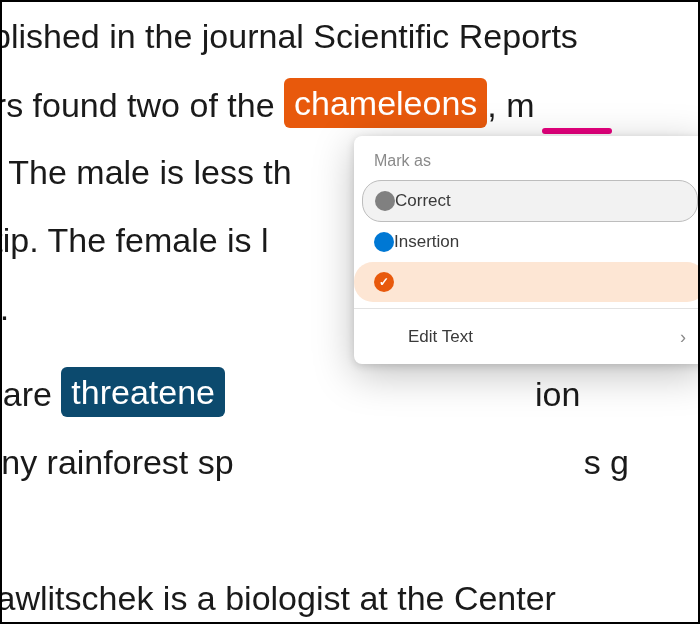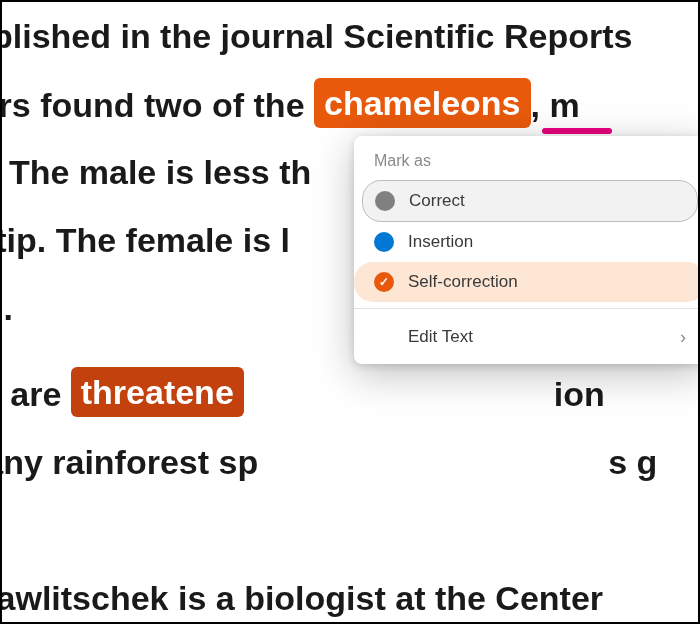--- a/index.html
+++ b/index.html
@@ -12,42 +12,41 @@
   }
   .text-layer {
     position: absolute;
     inset: 0;
     padding: 0;
     font-size: 34px;
     line-height: 68px;
     color: #1a1a1a;
     overflow: hidden;
     white-space: nowrap;
-    font-weight: bold;
   }
   .line { position: absolute; left: 0; right: 0; white-space: nowrap; }
   .l1 { top: 0px; left: -10px; }
   .l2 { top: 68px; left: -62px; }
   .l3 { top: 136px; left: -12px; }
   .l4 { top: 204px; left: -20px; }
   .l5 { top: 272px; left: -40px; }
   .l6 { top: 358px; left: -90px; }
   .l7 { top: 426px; left: -48px; }
   .l9 { top: 562px; left: -30px; }
 
   .hl {
     display: inline-block;
     padding: 0 10px;
     border-radius: 6px;
     color: #fff;
     line-height: 50px;
     vertical-align: 2px;
   }
   .hl-orange { background: #e8590c; margin-top: 8px; }
-  .hl-purple { background: #c2410c; }
+  .hl-purple { background: #0c4a6e; }
   .pink-bar {
     position: absolute;
     top: 126px;
     left: 540px;
     width: 70px;
     height: 6px;
     background: #e6007e;
     border-radius: 3px;
   }
 
@@ -65,21 +64,20 @@
     z-index: 10;
   }
   .popover-header {
     padding: 4px 20px 10px 20px;
     color: #8a8a8a;
     font-size: 16px;
   }
   .menu-item {
     display: flex;
     align-items: center;
-    gap: 14px;
     padding: 10px 20px;
     cursor: pointer;
     border-radius: 19px;
   }
   .menu-item.framed {
     margin: 0 8px;
     border: 1px solid #bdbdbd;
     background: #f2f2f2;
     padding: 10px 12px;
   }
@@ -144,21 +142,20 @@
     <span>Correct</span>
   </div>
   <div class="menu-item">
     <span class="dot dot-blue"></span>
     <span>Insertion</span>
   </div>
   <div class="menu-item selected">
     <span class="dot dot-orange">
         <span class="check">✓</span>
       </span>
-    <span>Self-correction</span>
   </div>
 
   <div class="divider"></div>
 
   <div class="edit-row">
     <span>Edit Text</span>
     <span class="chevron">›</span>
   </div>
 </div>
 

